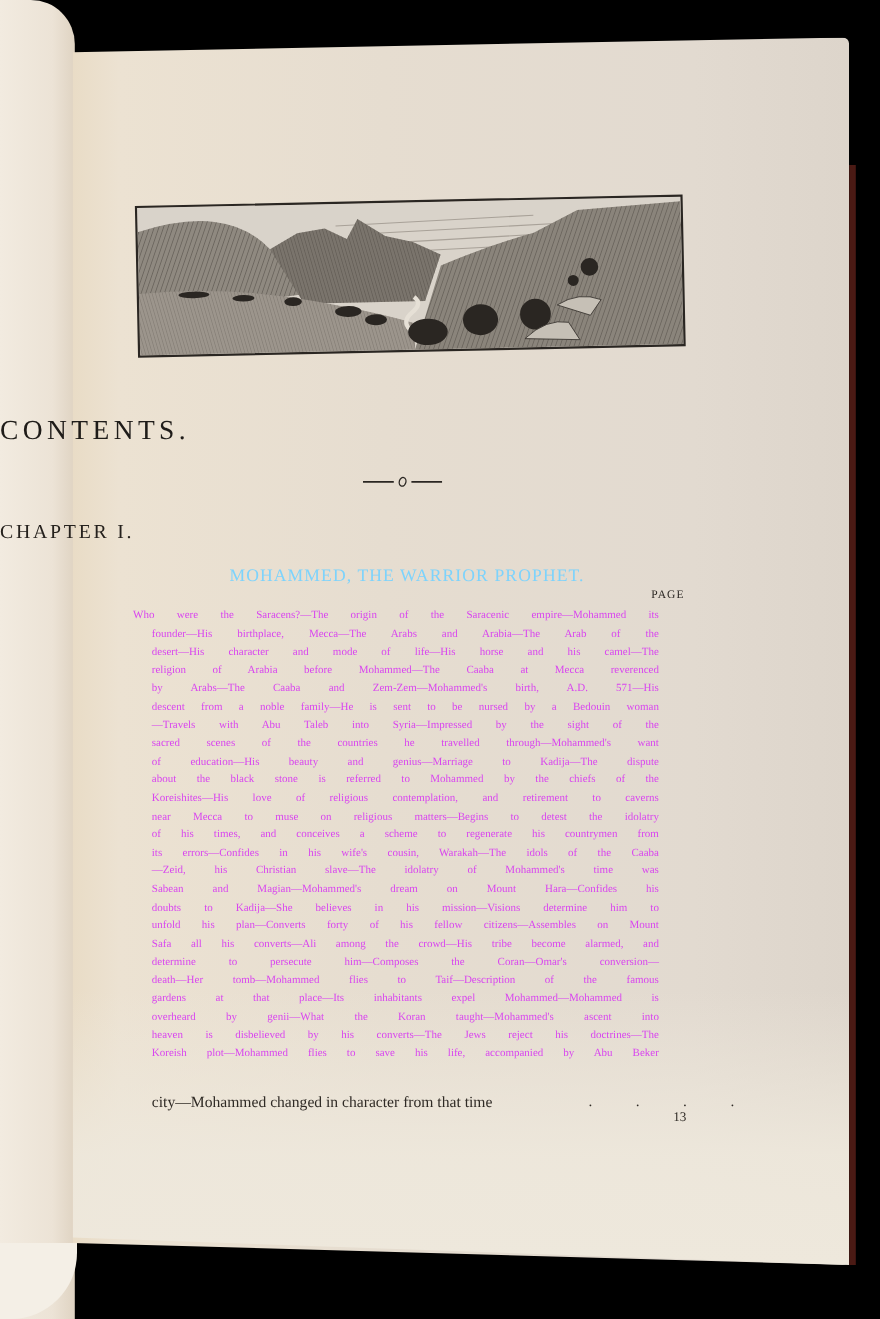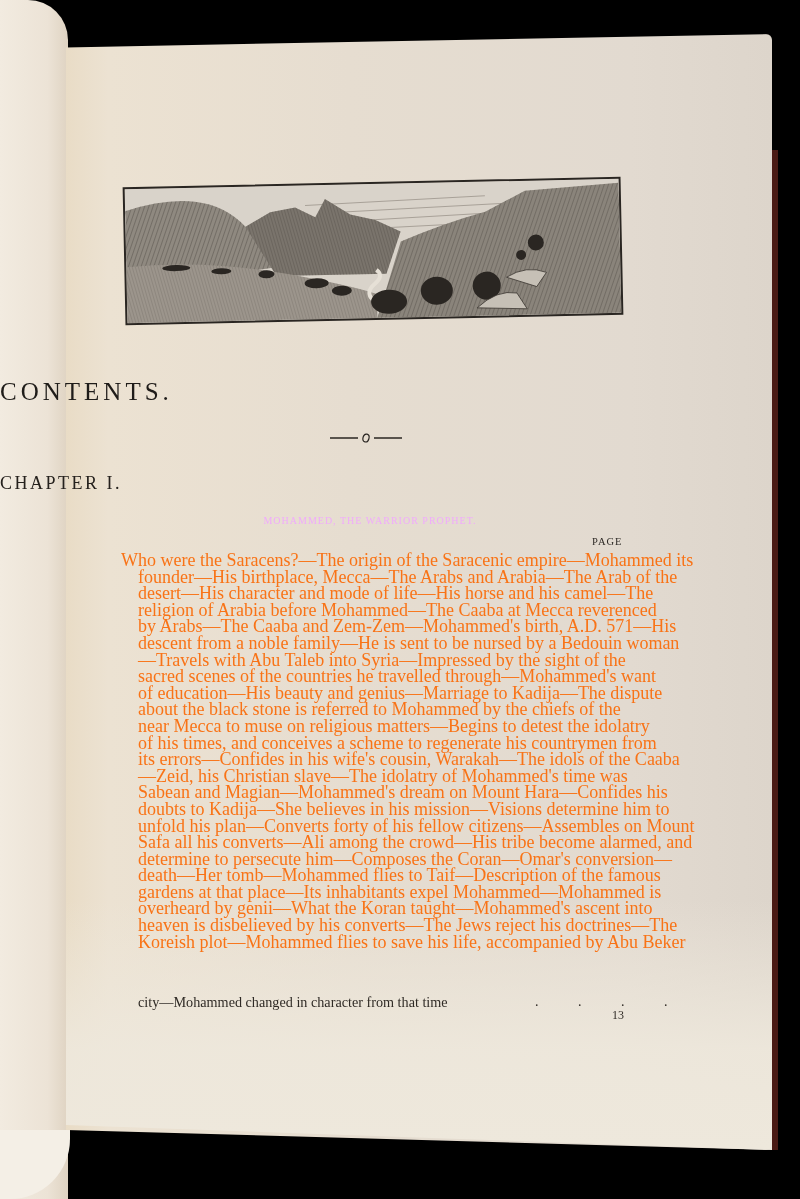--- a/index.html
+++ b/index.html
@@ -52,29 +52,29 @@
   }
   .ornament {
     position:absolute; left:330px; top:430px; width:72px; height:14px;
   }
   .chapter-title {
     position:absolute; left:0; width:740px; top:473px; 
     font-size:18px; letter-spacing:2.5px; color:#25211d;
   }
   .chapter-subtitle {
     position:absolute; left:0; width:740px; top:515px; text-align:center;
-    font-size:10px; letter-spacing:1px; color:#f0abfc;
+    font-size:16px; letter-spacing:1px; color:#7dd3fc;
   }
   .page-label {
     position:absolute; left:592px; top:536px;
     font-size:10.5px; letter-spacing:1px; color:#2d2925;
   }
   .synopsis {
     position:absolute; left:121px; top:552px; width:478px;
-    font-size:18px; line-height:16.6px; color:#f97316;
+    font-size:10px; line-height:16.6px; color:#d946ef;
     text-align:justify;
   }
   .synopsis .line { display:block; white-space:nowrap; text-align:justify; text-align-last:justify; }
   .synopsis .indent { padding-left:17px; }
   .leader-row {
     position:absolute; left:138px; top:994px; width:490px; font-size:14.2px; color:#2f2a25;
   }
   .leader-dots {
     position:absolute; left:535px; top:994px; font-size:14px; color:#2f2a25; letter-spacing:18px;
   }
@@ -160,20 +160,21 @@
   <span class="line">Who were the Saracens?—The origin of the Saracenic empire—Mohammed its</span>
   <span class="line indent">founder—His birthplace, Mecca—The Arabs and Arabia—The Arab of the</span>
   <span class="line indent">desert—His character and mode of life—His horse and his camel—The</span>
   <span class="line indent">religion of Arabia before Mohammed—The Caaba at Mecca reverenced</span>
   <span class="line indent">by Arabs—The Caaba and Zem-Zem—Mohammed's birth, A.D. 571—His</span>
   <span class="line indent">descent from a noble family—He is sent to be nursed by a Bedouin woman</span>
   <span class="line indent">—Travels with Abu Taleb into Syria—Impressed by the sight of the</span>
   <span class="line indent">sacred scenes of the countries he travelled through—Mohammed's want</span>
   <span class="line indent">of education—His beauty and genius—Marriage to Kadija—The dispute</span>
   <span class="line indent">about the black stone is referred to Mohammed by the chiefs of the</span>
+  <span class="line indent">Koreishites—His love of religious contemplation, and retirement to caverns</span>
   <span class="line indent">near Mecca to muse on religious matters—Begins to detest the idolatry</span>
   <span class="line indent">of his times, and conceives a scheme to regenerate his countrymen from</span>
   <span class="line indent">its errors—Confides in his wife's cousin, Warakah—The idols of the Caaba</span>
   <span class="line indent">—Zeid, his Christian slave—The idolatry of Mohammed's time was</span>
   <span class="line indent">Sabean and Magian—Mohammed's dream on Mount Hara—Confides his</span>
   <span class="line indent">doubts to Kadija—She believes in his mission—Visions determine him to</span>
   <span class="line indent">unfold his plan—Converts forty of his fellow citizens—Assembles on Mount</span>
   <span class="line indent">Safa all his converts—Ali among the crowd—His tribe become alarmed, and</span>
   <span class="line indent">determine to persecute him—Composes the Coran—Omar's conversion—</span>
   <span class="line indent">death—Her tomb—Mohammed flies to Taif—Description of the famous</span>

